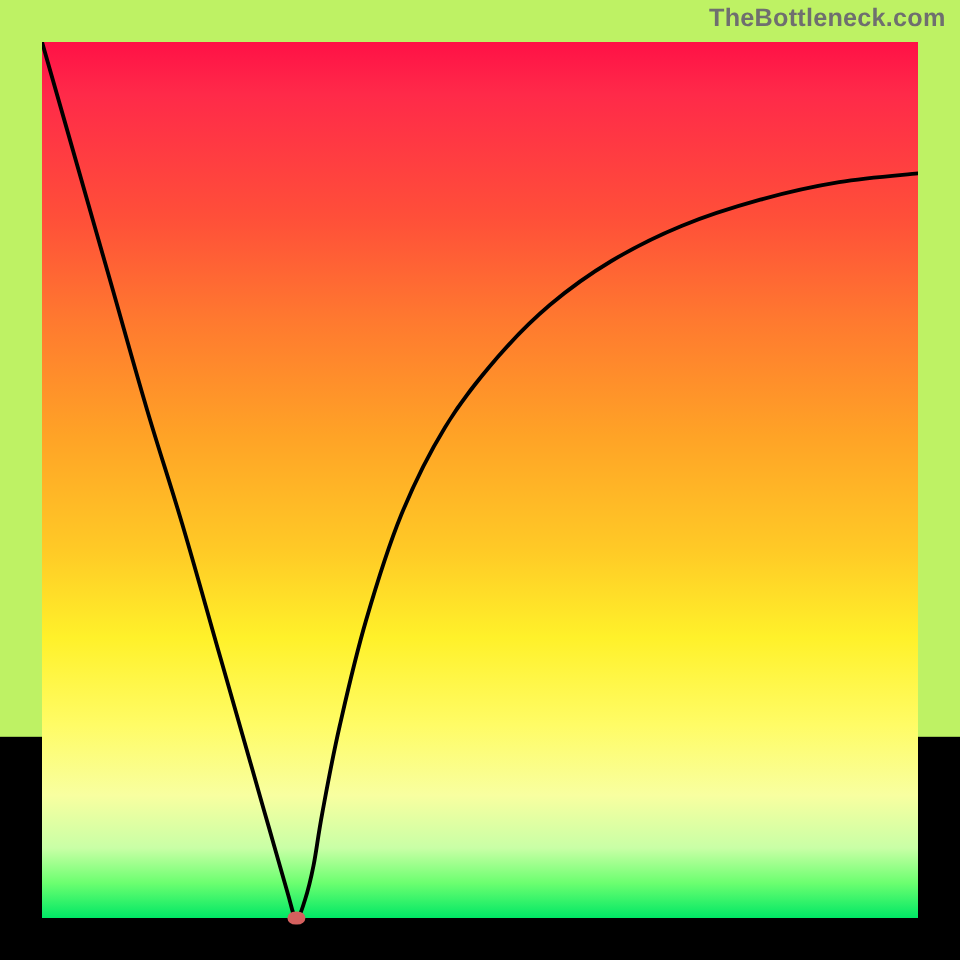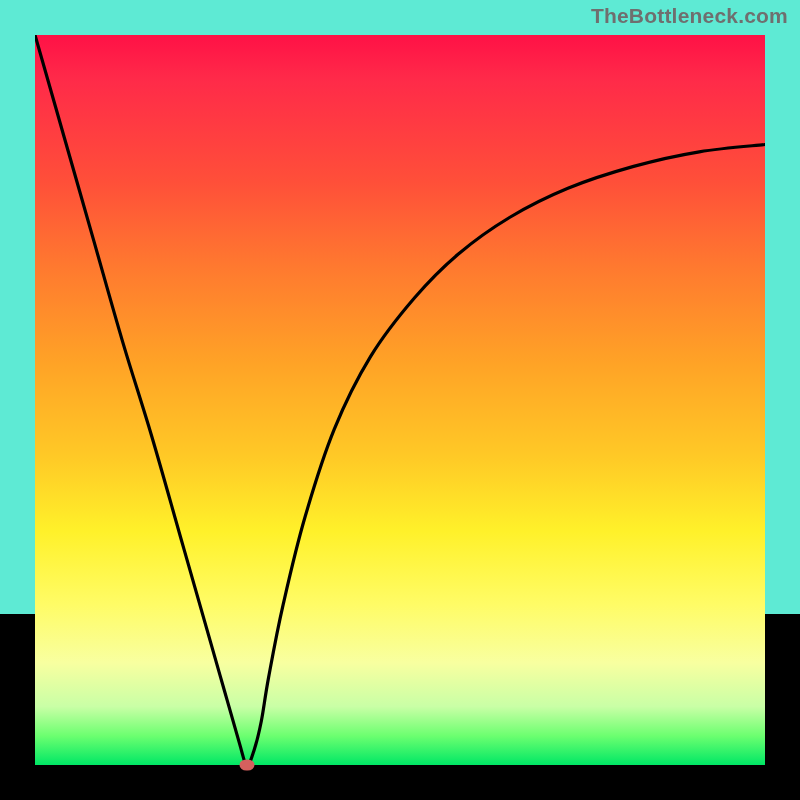--- a/index.html
+++ b/index.html
@@ -8,21 +8,21 @@
     width: 800px;
     height: 800px;
     overflow: hidden;
     background: #000;
     font-family: Arial, Helvetica, sans-serif;
   }
   .frame {
     position: relative;
     width: 800px;
     height: 614px;
-    background: #5eead4;
+    background: #bef264;
   }
   .plot-area {
     position: absolute;
     left: 35px;
     top: 35px;
     width: 730px;
     height: 730px;
     
     background: linear-gradient(
       to bottom,

